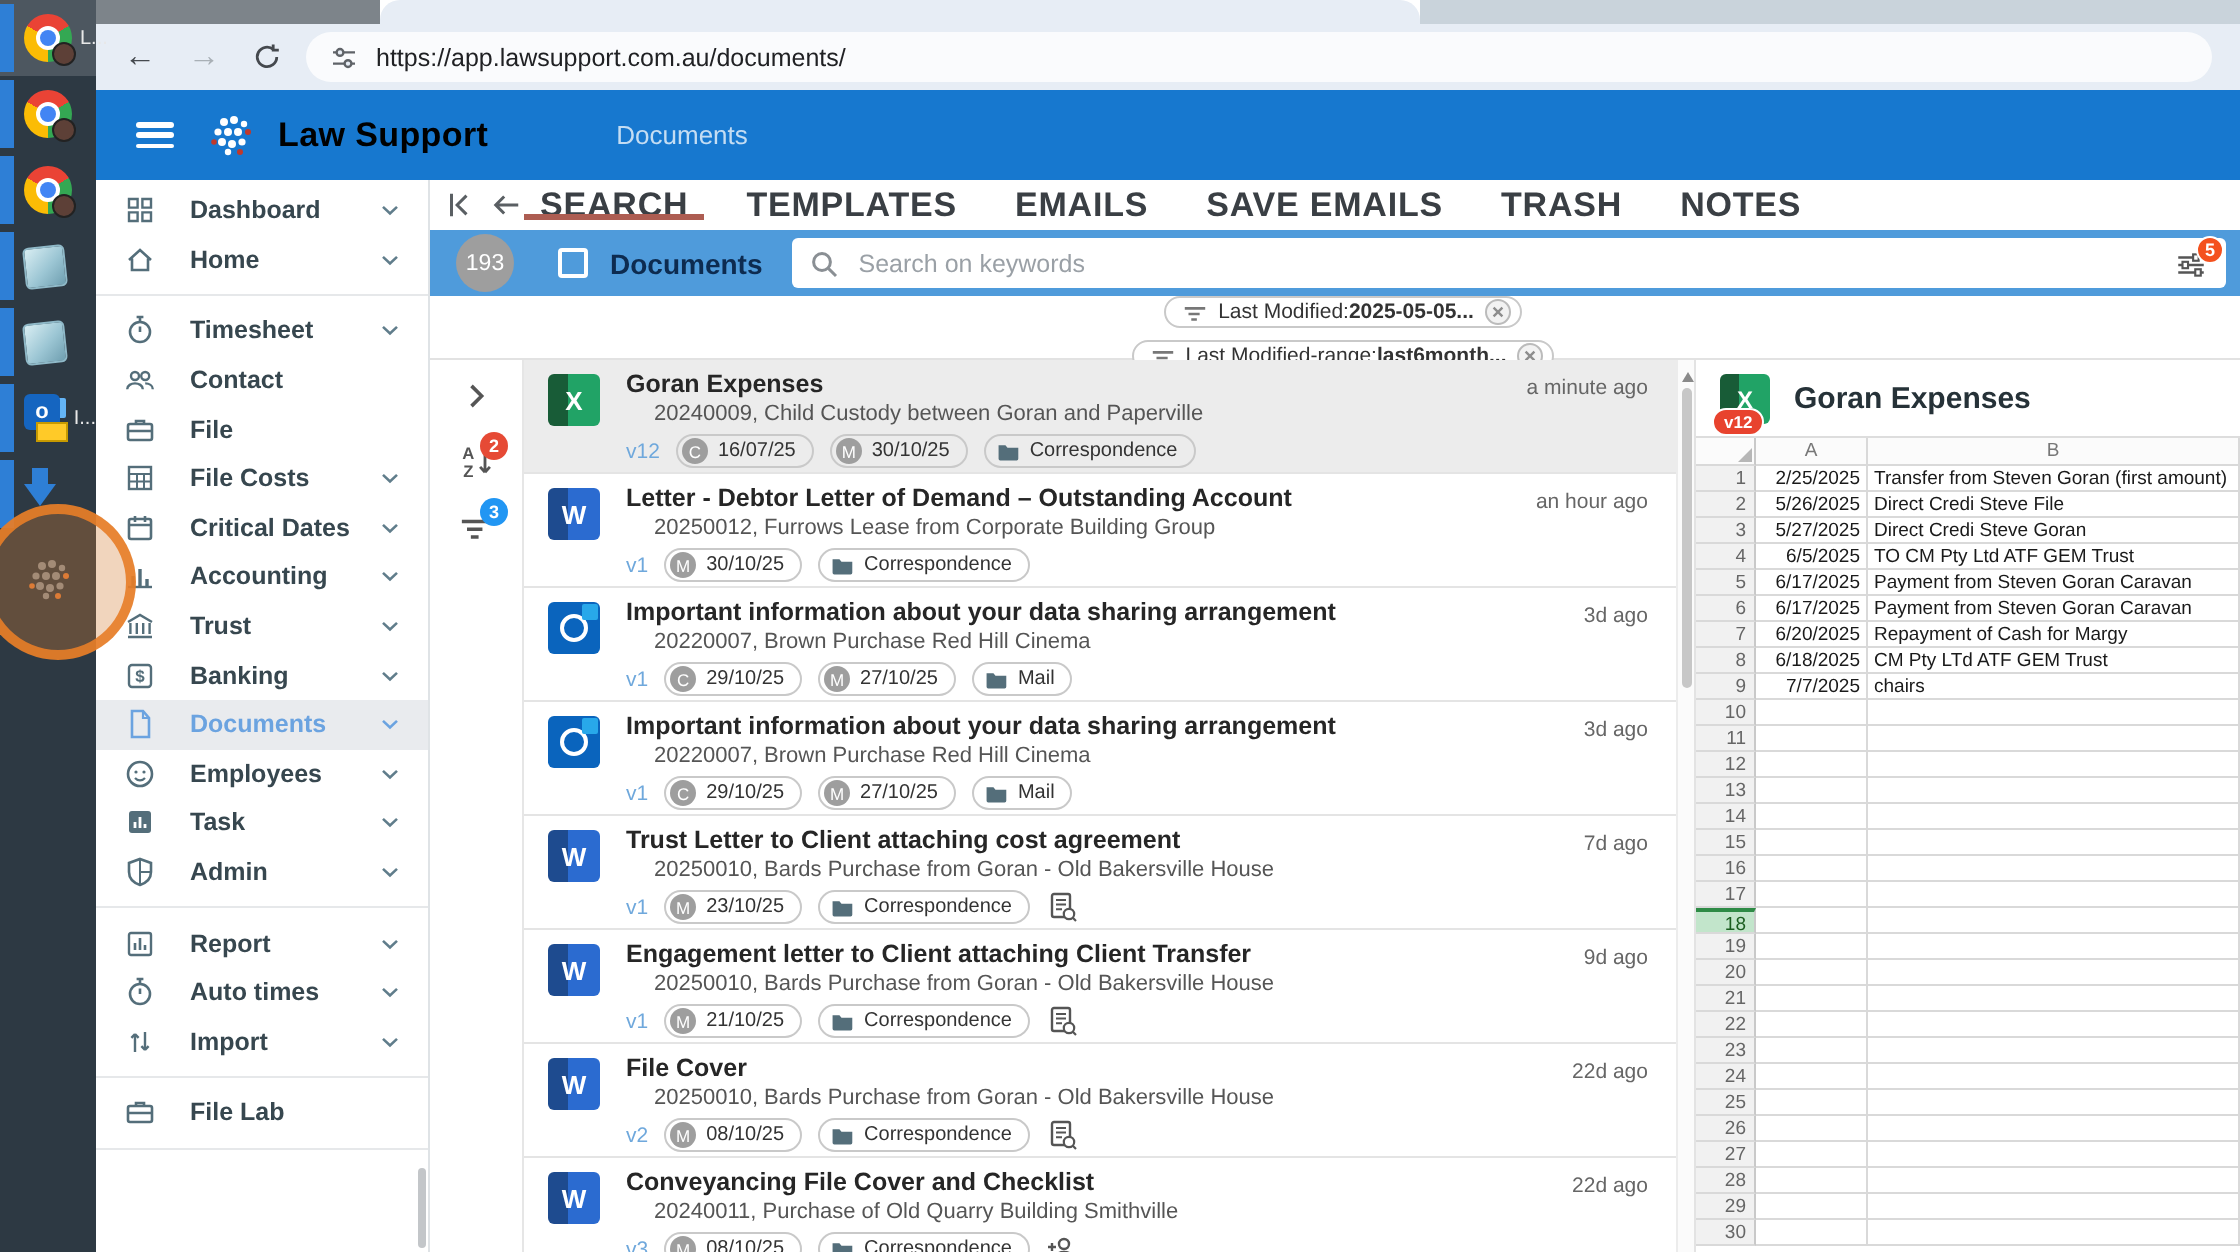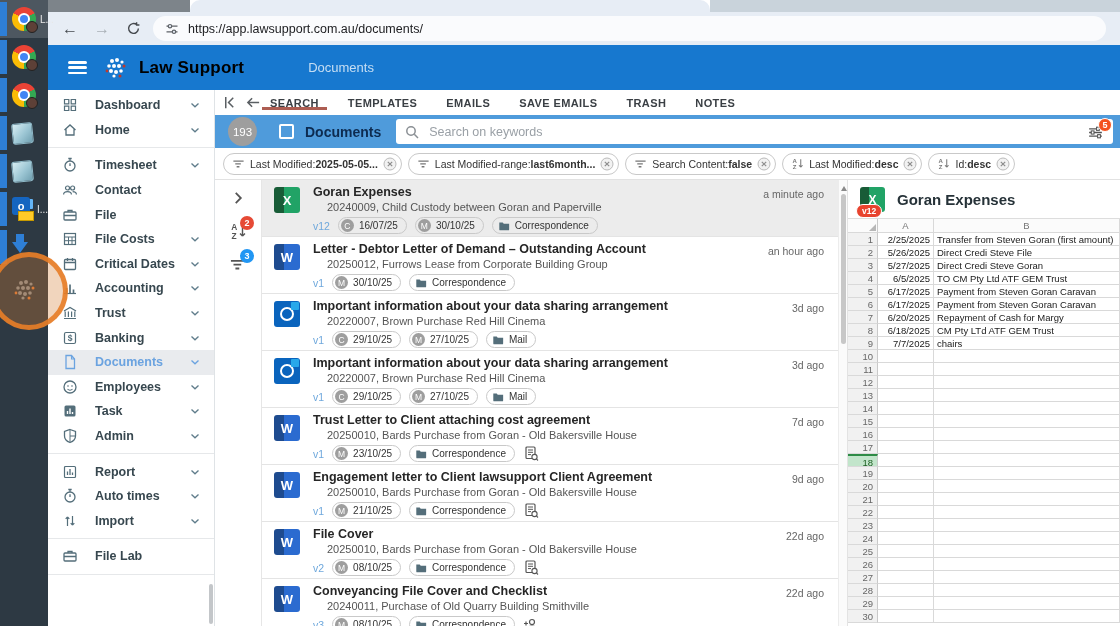--- a/index.html
+++ b/index.html
@@ -60,38 +60,38 @@
   .side-item.sel{background:#e9ebee;}
   .side-item.sel .s-lb,.side-item.sel .s-ic,.side-item.sel .s-cv{color:#6ba3e0;}
   .s-div{height:1px;background:#e6e8ea;margin:5px 0;}
   .sb-scroll{position:absolute;right:1px;top:494px;width:4px;height:40px;background:#c3c6c9;border-radius:2px;}
 
   .content{flex:1;display:flex;flex-direction:column;min-width:0;}
 
   
   .tabbar{height:25px;background:#fff;display:flex;align-items:center;padding-left:7px;}
   .tb-nav{width:15px;height:15px;color:#5a5f63;margin-right:9px;}
-  .tab{font-size:11px;font-weight:bold;color:#3a3f44;letter-spacing:.4px;margin-right:29px;height:15px;display:flex;align-items:center;position:relative;cursor:pointer;}
+  .tab{font-size:17px;font-weight:bold;color:#3a3f44;letter-spacing:.4px;margin-right:29px;height:15px;display:flex;align-items:center;position:relative;cursor:pointer;}
   .tab.tab-sel::after{content:'';position:absolute;left:-8px;right:-8px;bottom:0;height:3px;background:#ad5d52;}
 
   
   .bluebar{height:33px;background:#4f9bdb;display:flex;align-items:center;padding:0 7px 0 0;}
   .count-badge{width:29px;height:29px;border-radius:50%;background:#9e9e9e;color:#fff;font-size:11.5px;display:flex;align-items:center;justify-content:center;margin-left:13px;flex:0 0 auto;}
   .bb-check{width:15px;height:15px;border:2px solid #fff;border-radius:2px;margin-left:22px;flex:0 0 auto;cursor:pointer;}
   .bb-label{color:#0d2b50;font-size:14px;font-weight:bold;margin-left:11px;white-space:nowrap;}
   .searchfield{flex:1;height:25px;background:#fff;border-radius:3px;margin-left:15px;display:flex;align-items:center;padding:0 6px 0 9px;position:relative;}
   .mag-ic{width:14px;height:14px;color:#8a8f94;flex:0 0 auto;}
   .searchfield input{flex:1;border:0;outline:0;font-size:12.5px;margin-left:8px;color:#333;background:transparent;}
   .searchfield input::placeholder{color:#9aa0a6;}
   .adv-wrap{position:relative;width:20px;height:20px;flex:0 0 auto;}
   .sliders-ic{width:17px;height:17px;color:#555;margin-top:2px;}
   .adv-badge{position:absolute;top:-4px;right:-5px;width:14px;height:14px;border-radius:50%;background:#f4511e;color:#fff;font-size:9px;font-weight:bold;display:flex;align-items:center;justify-content:center;border:1px solid #fff;}
 
   
-  .chiprow{height:32px;background:#fff;border-bottom:1px solid #e2e2e2;display:flex;align-items:center;gap:6px;padding-left:8px;}
+  .chiprow{height:32px;background:#fff;border-bottom:1px solid #e2e2e2;display:flex;align-items:center;gap:6px;padding-left:8px;flex-direction:column;}
   .chip{display:flex;align-items:center;height:22px;border:1px solid #c9c9c9;border-radius:11px;padding:0 4px 0 8px;font-size:10.5px;color:#333;background:#fff;cursor:pointer;white-space:nowrap;}
   .chip .c-ic{width:13px;height:13px;color:#777;margin-right:5px;flex:0 0 auto;}
   .chip .c-ic svg{width:13px;height:13px;display:block;}
   .chip b{font-weight:bold;}
   .chip .c-x{width:14px;height:14px;margin-left:5px;color:#9a9a9a;}
   .chip .c-x svg{width:14px;height:14px;display:block;}
 
   
   .main{flex:1;display:flex;min-height:0;background:#fff;}
   .minicol{width:47px;border-right:1px solid #e6e6e6;display:flex;flex-direction:column;align-items:center;padding-top:8px;}
@@ -813,21 +813,21 @@
                     </span>
                   </div>
                 </div>
                 <span class="dago">7d ago</span>
               </div>
               <div class="doc">
                 <div class="dicon">
                   <span class="fi fi-w">W</span>
                 </div>
                 <div class="dbody">
-                  <div class="dtitle">Engagement letter to Client lawsupport Client Agreement</div>
+                  <div class="dtitle">Engagement letter to Client attaching Client Transfer</div>
                   <div class="dsub">20250010, Bards Purchase from Goran - Old Bakersville House</div>
                   <div class="dchips">
                     <span class="dver">v1</span>
                     <span class="dchip">
                       <span class="dletter">M</span>
                       <span>21/10/25</span>
                     </span>
                     <span class="dchip">
                       <span class="dfold">
                         <svg viewBox="0 0 14 14">

